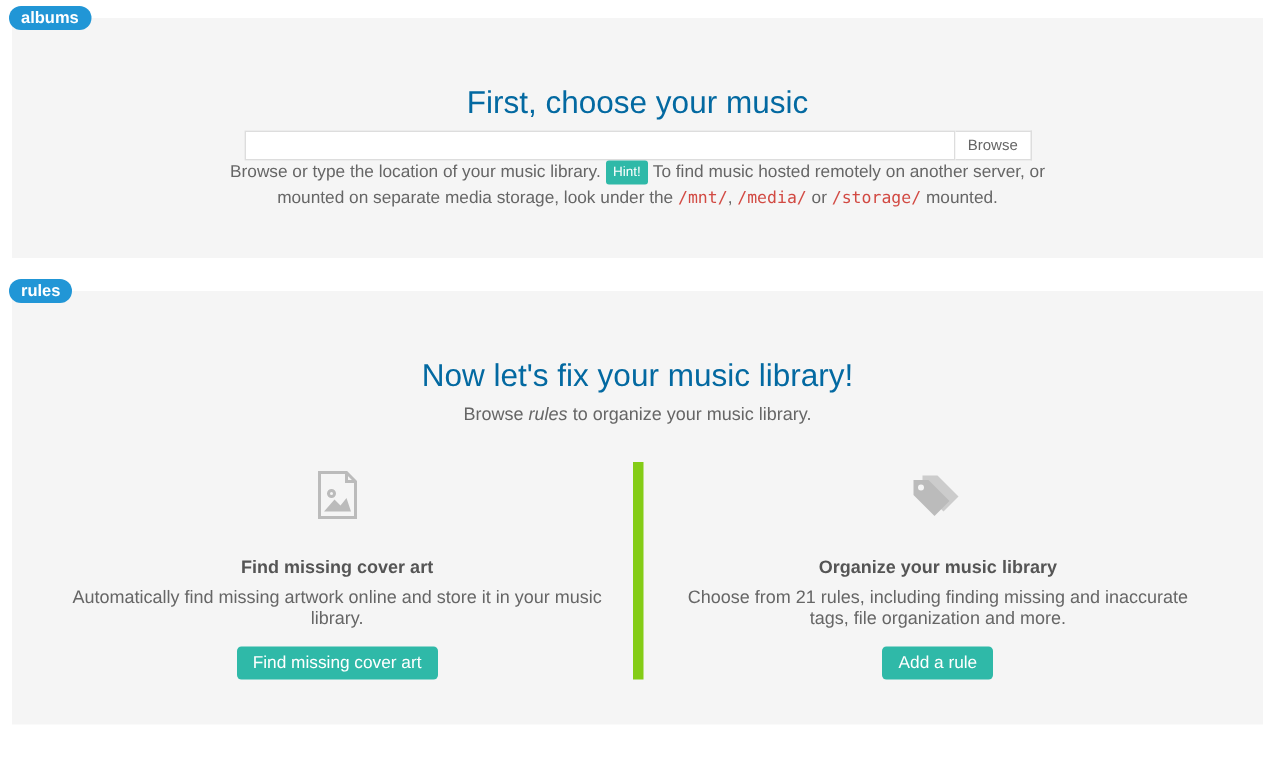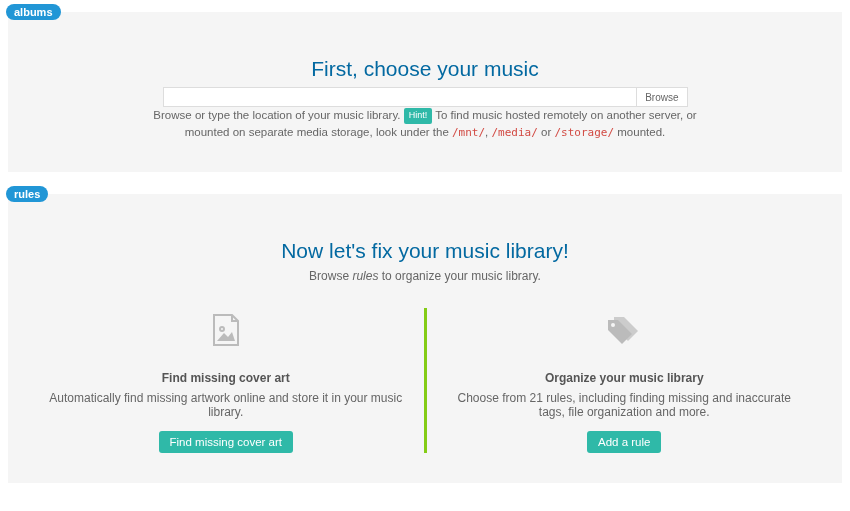--- a/index.html
+++ b/index.html
@@ -87,21 +87,21 @@
   }
   .cols {
     display: flex;
     justify-content: flex-end;
     margin-top: 18px;
   }
   .col {
     flex: 1;
     padding: 0 20px;
   }
-  .col + .col { border-left: 3px solid #84cc16; }
+  .col + .col { border-left: 7px solid #84cc16; }
   .icon-wrap {
     height: 45px;
     display: flex;
     align-items: center;
     justify-content: center;
     margin-bottom: 18px;
   }
   .col h3 {
     font-size: 12px;
     font-weight: 700;

